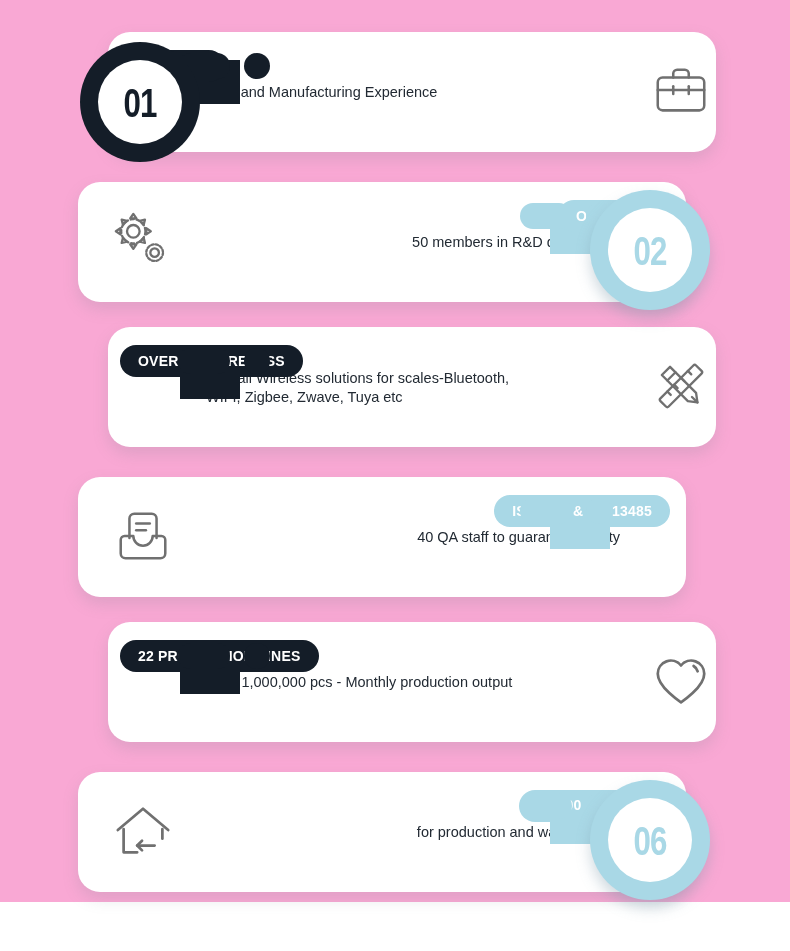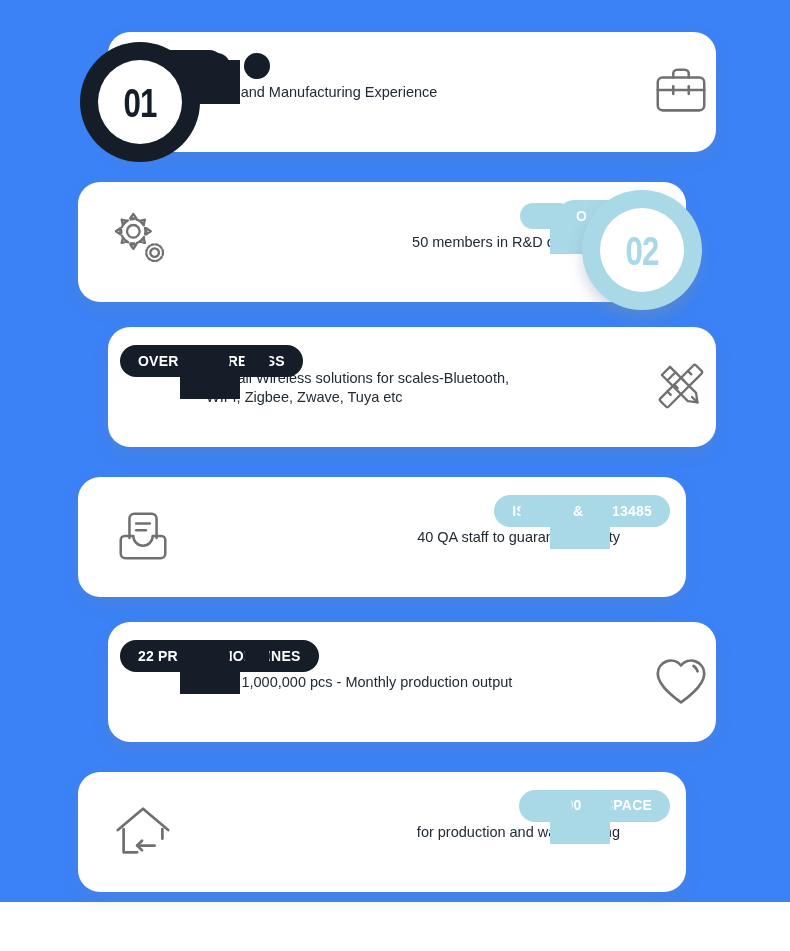--- a/index.html
+++ b/index.html
@@ -2,21 +2,21 @@
 <html><head>
 <meta charset="utf-8">
 <style>
   * { box-sizing: border-box; margin: 0; padding: 0; }
   html, body {
     width: 790px; height: 951px;
     background: #ffffff;
     font-family: "Liberation Sans", sans-serif;
     overflow: hidden;
   }
-  #page { position: relative; width: 790px; height: 902px; background:#3b82f6; }
+  #page { position: relative; width: 790px; height: 902px; background:#f9a8d4; }
 
   
   .row { position: absolute; left: 0; width: 790px; height: 150px; }
 
   
   .card {
     position: absolute; top: 20px; height: 120px;
     background: #ffffff;
     border-radius: 22px;
     box-shadow: 0 7px 16px rgba(120,130,140,0.20);
@@ -30,21 +30,21 @@
   .row.light .badge-group { left: 80px;  width: 630px; }
 
   .ring {
     position: absolute;
     width: 120px; height: 120px;
     border-radius: 50%;
     display: flex; align-items: center; justify-content: center;
     z-index: 3;
   }
   .row.dark  .ring { background: #141d28; left: 0px;   top: 30px; }
-  .row.light .ring { background: #a9d8e6; right: 8px;  top: 28px;
+  .row.light .ring { background: #a9d8e6; right: 0px;  top: 28px;
                      box-shadow: 0 8px 14px rgba(120,150,165,0.35); }
 
   .ring .inner {
     width: 84px; height: 84px; border-radius: 50%;
     background: #ffffff;
     display: flex; align-items: center; justify-content: center;
   }
   .ring .num {
     font-family: "Liberation Sans", sans-serif;
     font-weight: 700;
@@ -240,20 +240,25 @@
         <svg viewBox="0 0 64 64" fill="none" stroke="#707070" stroke-width="2.8" stroke-linecap="round" stroke-linejoin="round">
           <path d="M32 54S8 38.5 8 24.5A13.5 13.5 0 0 1 32 16a13.5 13.5 0 0 1 24 8.5C56 38.5 32 54 32 54z"></path>
           <path d="M45 16.5a9 9 0 0 1 4.2 5.5"></path>
         </svg>
       </div>
     </div>
     <div class="row light" style="top: 752px;">
       <div class="card"></div>
       <div class="badge-group">
         <div class="connector"></div>
+        <div class="ring">
+          <div class="inner">
+            <span class="num">06</span>
+          </div>
+        </div>
         <div class="title-pill" style="right: 40px;">
           <span class="t">25,000 ㎡ SPACE</span>
         </div>
         <div class="blob dot" style="right: 98px;"></div>
         <div class="blob pill" style="right: 138px;"></div>
       </div>
       <div class="desc" style="top: 71px;">
         <span class="line">for production and warehousing</span>
       </div>
       <div class="fx-icon">

